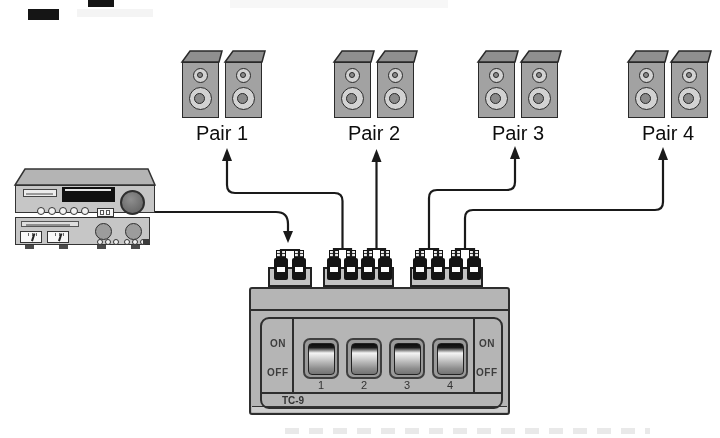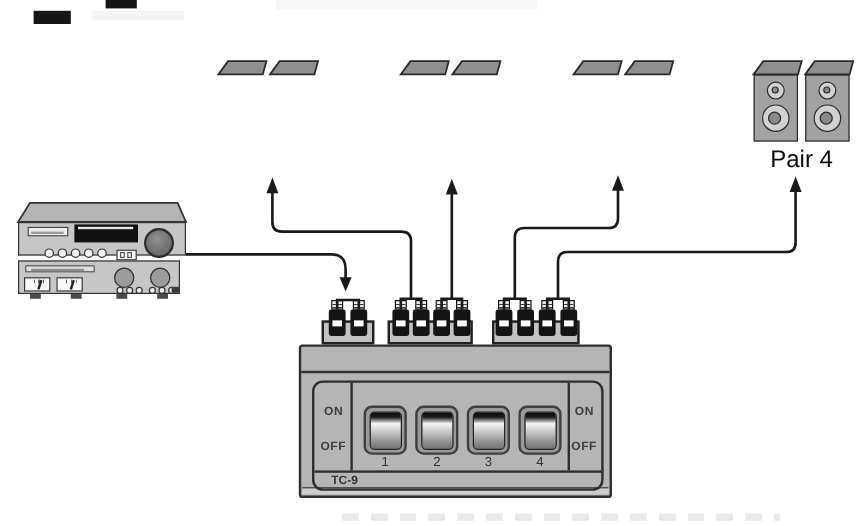--- a/index.html
+++ b/index.html
@@ -79,37 +79,94 @@
   #panel{position:absolute;left:9px;top:28px;width:243px;height:92px;border:2px solid #2e2e2e;
          border-radius:9px;box-sizing:border-box;}
   .div-v{position:absolute;top:0;width:2px;height:73px;background:#2e2e2e;}
   .div-h{position:absolute;left:0;right:0;top:73px;height:2px;background:#2e2e2e;}
   .onoff{position:absolute;font-size:10px;font-weight:bold;color:#3d3d3d;letter-spacing:.5px;}
   .rocker{position:absolute;top:19px;width:36px;height:41px;background:#9a9a9a;border:2px solid #3f3f3f;
           border-radius:7px;box-sizing:border-box;padding:2.5px;}
   .rocker-face{width:100%;height:100%;border-radius:4px;border:1px solid #222;box-sizing:border-box;
         background:linear-gradient(180deg,#0d0d0d 0%,#1a1a1a 12%,#f5f5f5 30%,#dedede 42%,#b5b5b5 62%,#8d8d8d 82%,#737373 100%);}
   .swnum{position:absolute;top:60px;width:36px;text-align:center;font-size:11px;color:#333;}
-  #model{position:absolute;left:14px;top:76px;width:34px;font-size:10px;font-weight:bold;color:#333;}
+  #model{position:absolute;left:14px;top:76px;width:34px;font-size:10px;font-weight:bold;color:#333;text-align:center;}
   #box-title{position:absolute;left:56px;top:76px;width:172px;text-align:center;font-size:9.5px;
              font-weight:bold;color:#333;letter-spacing:.2px;}
 </style>
 </head>
 <body>
 
 <div id="canvas">
 
   <div class="artifact" style="left:28px;top:9px;width:31px;height:11px;background:#151515;"></div>
   <div class="artifact" style="left:88px;top:0;width:26px;height:7px;background:#151515;"></div>
   <div class="artifact" style="left:77px;top:9px;width:76px;height:8px;background:#f4f4f4;"></div>
   <div class="artifact" style="left:230px;top:0;width:218px;height:8px;background:#f7f7f7;"></div>
   <div class="artifact" style="left:285px;top:428px;width:365px;height:6px;background:repeating-linear-gradient(90deg,#e9e9e9 0 14px,transparent 14px 24px);"></div>
 
-
-
+  <div class="pair" style="left:182px;">
+    <div class="spk-face" style="left:0;">
+      <div class="tw">
+          <div class="tw-in"></div>
+        </div>
+      <div class="wf">
+          <div class="wf-in"></div>
+        </div>
+    </div>
+    <div class="spk-face" style="left:43px;">
+      <div class="tw">
+          <div class="tw-in"></div>
+        </div>
+      <div class="wf">
+          <div class="wf-in"></div>
+        </div>
+    </div>
+    <div class="pair-label">Pair 1</div>
+  </div>
+
+  <div class="pair" style="left:334px;">
+    <div class="spk-face" style="left:0;">
+      <div class="tw">
+          <div class="tw-in"></div>
+        </div>
+      <div class="wf">
+          <div class="wf-in"></div>
+        </div>
+    </div>
+    <div class="spk-face" style="left:43px;">
+      <div class="tw">
+          <div class="tw-in"></div>
+        </div>
+      <div class="wf">
+          <div class="wf-in"></div>
+        </div>
+    </div>
+    <div class="pair-label">Pair 2</div>
+  </div>
+
+  <div class="pair" style="left:478px;">
+    <div class="spk-face" style="left:0;">
+      <div class="tw">
+          <div class="tw-in"></div>
+        </div>
+      <div class="wf">
+          <div class="wf-in"></div>
+        </div>
+    </div>
+    <div class="spk-face" style="left:43px;">
+      <div class="tw">
+          <div class="tw-in"></div>
+        </div>
+      <div class="wf">
+          <div class="wf-in"></div>
+        </div>
+    </div>
+    <div class="pair-label">Pair 3</div>
+  </div>
 
   <div class="pair" style="left:628px;padding-left:32px;">
     <div class="spk-face" style="left:0;">
       <div class="tw">
           <div class="tw-in"></div>
         </div>
       <div class="wf">
           <div class="wf-in"></div>
         </div>
     </div>

